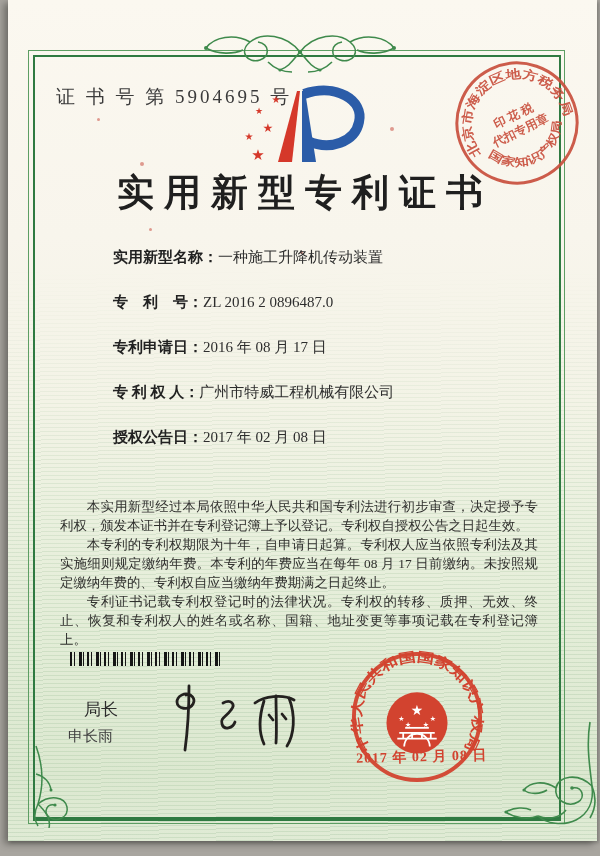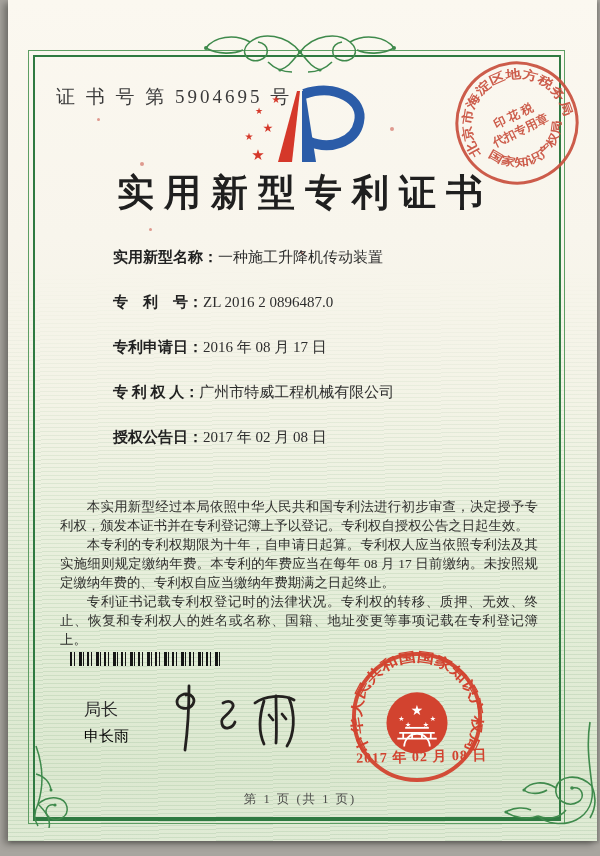--- a/index.html
+++ b/index.html
@@ -46,21 +46,21 @@
   .body-text{
     position:absolute;left:60px;top:497px;width:478px;
     font-size:13.4px;line-height:19px;color:#30302e;text-align:justify;
   }
   .body-text p{margin:0;text-indent:2em;}
   .barcode{
     position:absolute;left:70px;top:652px;width:153px;height:14px;
     background:repeating-linear-gradient(90deg,#161616 0 2px,transparent 2px 4px,#161616 4px 5px,transparent 5px 9px,#161616 9px 12px,transparent 12px 13px,#161616 13px 14px,transparent 14px 17px);
   }
   .director-title{position:absolute;left:84px;top:698px;font-size:17px;color:#2c2c2c;font-family:"Liberation Sans","DejaVu Sans",sans-serif;}
-  .director-name{position:absolute;left:84px;top:727px;font-size:15px;color:#000000;font-family:"Liberation Sans","DejaVu Sans",sans-serif;}
+  .director-name{position:absolute;left:68px;top:727px;font-size:15px;color:#404040;font-family:"Liberation Sans","DejaVu Sans",sans-serif;}
   .signature{position:absolute;left:160px;top:680px;width:155px;height:76px;}
   .seal{position:absolute;left:348px;top:648px;width:138px;height:138px;}
   .seal-date{
     position:absolute;left:356px;top:748px;width:140px;
     font-size:14px;font-weight:bold;color:#d2432f;letter-spacing:1px;white-space:nowrap;
     transform:rotate(-1.5deg);
   }
   .tax-stamp{position:absolute;left:452px;top:58px;width:130px;height:130px;transform:rotate(-26deg);opacity:.92;}
   .footer-page{
     position:absolute;left:0;width:600px;top:791px;text-align:center;
@@ -226,14 +226,13 @@
     <text font-size="12" font-weight="bold" fill="#c9503e">
       <textPath href="#taxArcTop" startOffset="0" textLength="170" lengthAdjust="spacingAndGlyphs">北京市海淀区地方税务局</textPath>
     </text>
     <text font-size="11" font-weight="bold" fill="#c9503e">
       <textPath href="#taxArcBottom" startOffset="0" textLength="100" lengthAdjust="spacingAndGlyphs">国家知识产权局</textPath>
     </text>
     <text x="65" y="61" text-anchor="middle" font-size="12" font-weight="bold" fill="#c9503e">印 花 税</text>
     <text x="65" y="77" text-anchor="middle" font-size="12" font-weight="bold" fill="#c9503e">代扣专用章</text>
   </svg>
 
-  <div class="footer-page">第 1 页 (共 1 页)</div>
 </div>
 
 </body></html>

